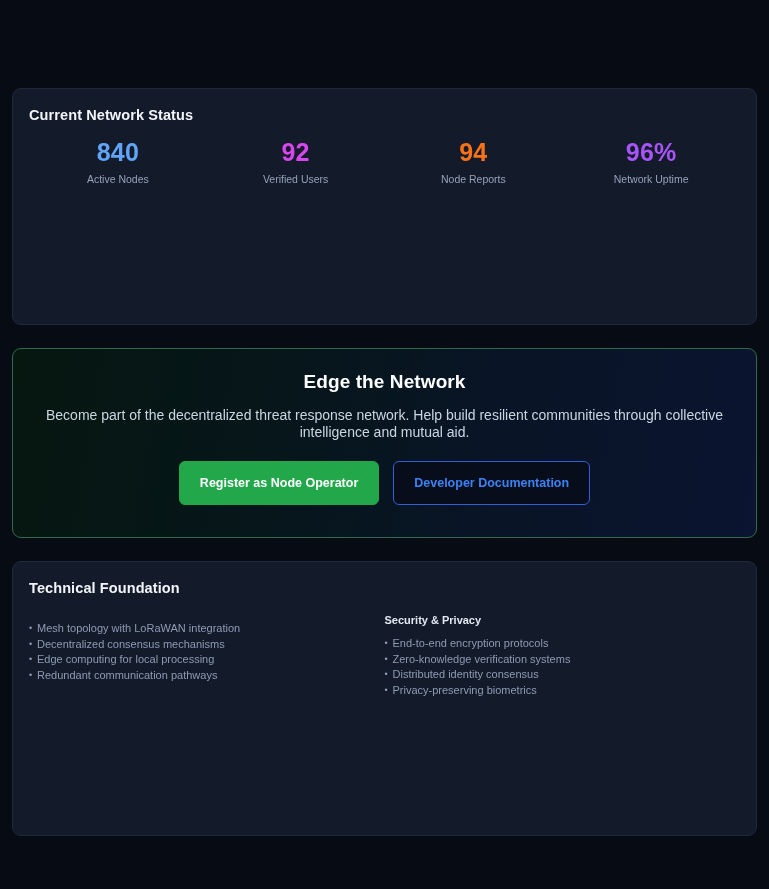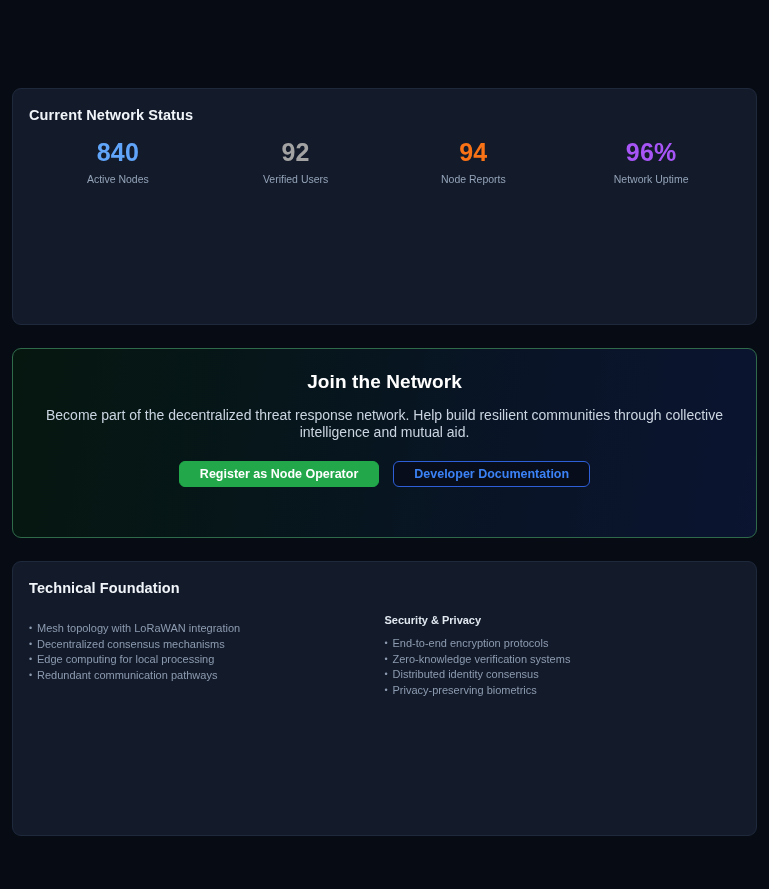--- a/index.html
+++ b/index.html
@@ -97,21 +97,21 @@
     display: flex;
     justify-content: center;
     gap: 14px;
   }
 
   .btn {
     font-family: "Liberation Sans", sans-serif;
     font-size: 12.5px;
     font-weight: bold;
     border-radius: 6px;
-    height: 26px;
+    height: 44px;
     padding: 0 20px;
     display: inline-flex;
     align-items: center;
     justify-content: center;
     cursor: pointer;
     white-space: nowrap;
   }
 
   .btn-primary {
     background: #22a84a;
@@ -172,39 +172,39 @@
   <section class="card status-card">
     <div class="card-title">Current Network Status</div>
     <div class="stats-row">
 
       <div class="stat">
         <div class="stat-value" style="color: rgb(96, 165, 250);">840</div>
         <div class="stat-label">Active Nodes</div>
       </div>
 
       <div class="stat">
-        <div class="stat-value" style="color: #a3a3a3;">92</div>
+        <div class="stat-value" style="color: #d946ef;">92</div>
         <div class="stat-label">Verified Users</div>
       </div>
 
       <div class="stat">
         <div class="stat-value" style="color: rgb(249, 115, 22);">94</div>
         <div class="stat-label">Node Reports</div>
       </div>
 
       <div class="stat">
         <div class="stat-value" style="color: rgb(168, 85, 247);">96%</div>
         <div class="stat-label">Network Uptime</div>
       </div>
 
     </div>
   </section>
 
   <section class="card join-card">
-    <div class="join-title">Join the Network</div>
+    <div class="join-title">Edge the Network</div>
     <div class="join-sub">Become part of the decentralized threat response network. Help build resilient communities through collective intelligence and mutual aid.</div>
     <div class="join-buttons">
       <button class="btn btn-primary">Register as Node Operator</button>
       <button class="btn btn-outline">Developer Documentation</button>
     </div>
   </section>
 
   <section class="card tech-card">
     <div class="card-title">Technical Foundation</div>
     <div class="tech-cols">

